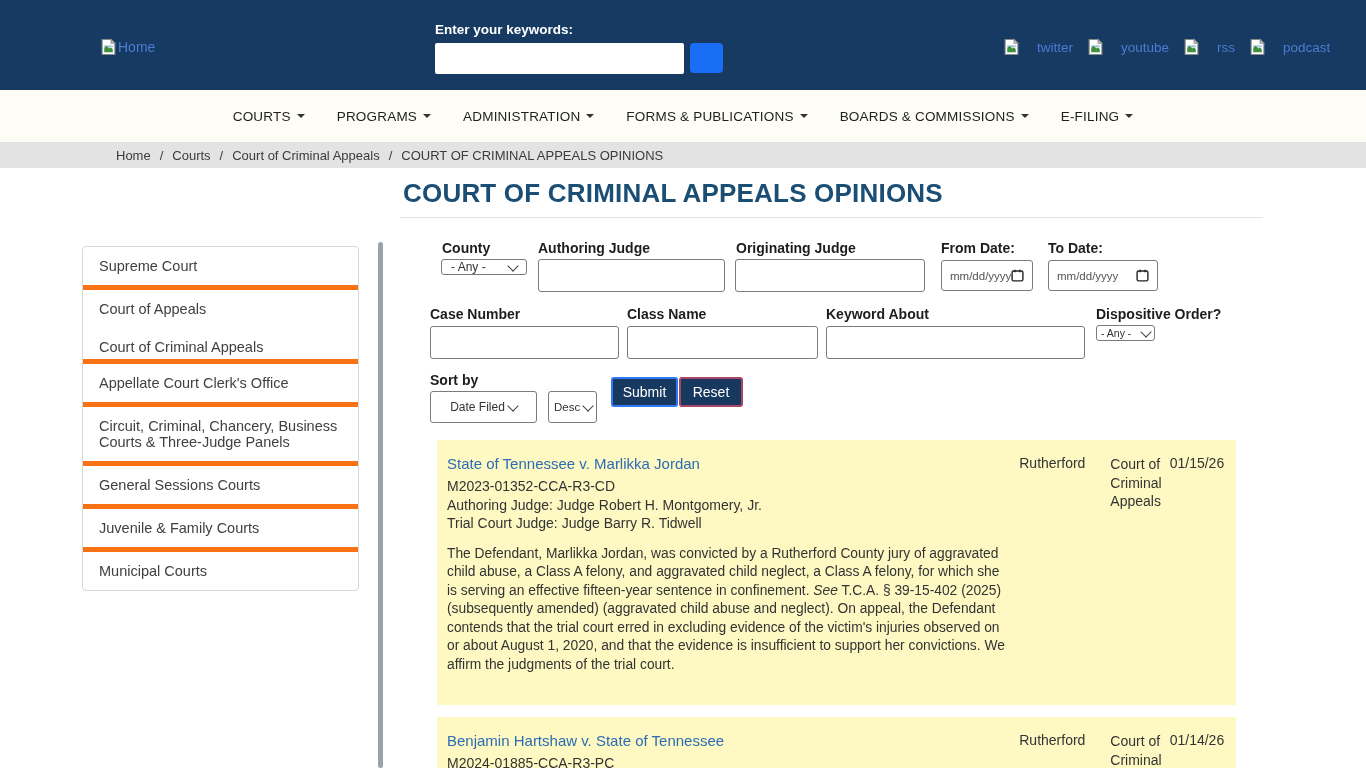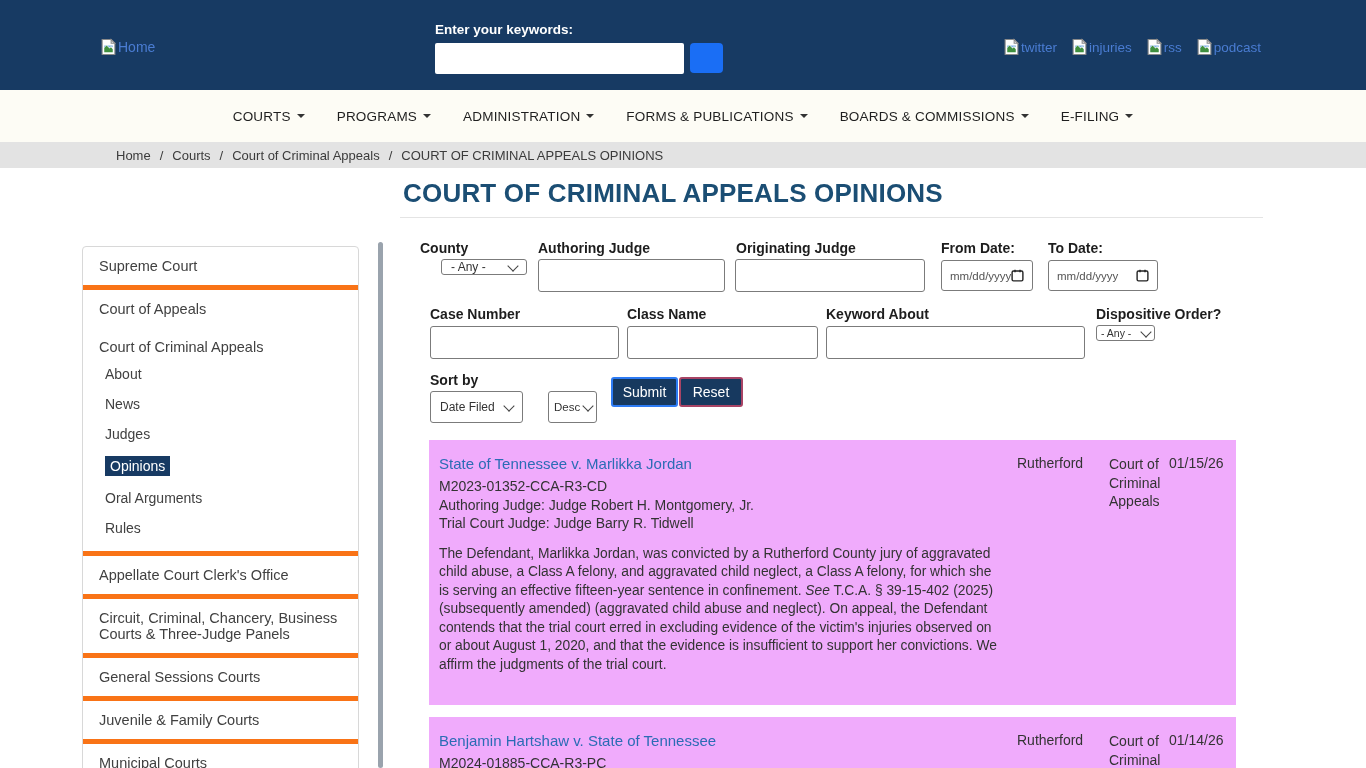--- a/index.html
+++ b/index.html
@@ -11,21 +11,21 @@
   .home-link { position:absolute; left:100px; top:38px; display:flex; align-items:center; gap:1px;
                color:#4a7cd2; font-size:14px; text-decoration:none; }
   .bimg { display:inline-flex; width:17px; height:18px; flex:none; }
   .search-label { position:absolute; left:435px; top:22px; color:#fff; font-weight:700; font-size:13.5px; }
   .search-input { position:absolute; left:435px; top:43px; width:249px; height:31px; border:none;
                   border-radius:2px; box-sizing:border-box; padding:0 8px; font-size:14px;
                   font-family:"Liberation Sans", sans-serif; }
   .search-button { position:absolute; left:690px; top:43px; width:33px; height:30px; background:#1a6ef5;
                    border:none; border-radius:4px; cursor:pointer; }
   .social { position:absolute; left:1003px; top:38px; display:flex; gap:14px; }
-  .social a { display:flex; align-items:center; gap:1px; color:#4a7cd2; font-size:13.5px; text-decoration:none; }
+  .social a { display:flex; align-items:center; gap:17px; color:#4a7cd2; font-size:13.5px; text-decoration:none; }
 
   
   .main-nav { position:absolute; top:90px; left:0; width:1366px; height:52px; background:#fdfcf5;
               display:flex; align-items:center; justify-content:center; gap:32px; }
   .main-nav a { color:#1f1f1f; font-size:13.5px; text-decoration:none; display:flex; align-items:center;
                 letter-spacing:0.2px; }
   .caret { width:0; height:0; border-left:4px solid transparent; border-right:4px solid transparent;
            border-top:4px solid #333; margin-left:6px; }
 
   
@@ -60,44 +60,44 @@
                background:#fff; display:flex; align-items:center; justify-content:space-between;
                padding:0 9px; cursor:pointer; }
   .selectbox .val { font-size:12px; color:#333; white-space:nowrap; }
   .chev { width:7px; height:7px; border-right:1.8px solid #444; border-bottom:1.8px solid #444;
           transform:rotate(45deg); margin-top:-3px; flex:none; margin-left:4px; }
   .datebox { position:absolute; height:31px; border:1px solid #7b7b7b; border-radius:3px; box-sizing:border-box;
              background:#fff; display:flex; align-items:center; justify-content:space-between; padding:0 8px;
              cursor:text; }
   .datebox .ph { font-size:11.5px; color:#555; white-space:nowrap; }
 
-  .lab-county { left:420px; top:240px; }      .sel-county { left:441px; top:259px; width:86px; }
+  .lab-county { left:442px; top:240px; }      .sel-county { left:441px; top:259px; width:86px; }
   .lab-authoring { left:538px; top:240px; }   .in-authoring { left:538px; top:259px; width:187px; }
   .lab-originating { left:736px; top:240px; } .in-originating { left:735px; top:259px; width:190px; }
   .lab-fromdate { left:941px; top:240px; }    .date-from { left:941px; top:260px; width:92px; }
   .lab-todate { left:1048px; top:240px; }     .date-to { left:1048px; top:260px; width:110px; }
   .lab-casenum { left:430px; top:306px; }     .in-casenum { left:430px; top:326px; width:189px; }
   .lab-casename { left:627px; top:306px; }    .in-casename { left:627px; top:326px; width:191px; }
   .lab-keyword { left:826px; top:306px; }     .in-keyword { left:826px; top:326px; width:259px; }
   .lab-dispositive { left:1096px; top:306px; }
   .sel-dispositive { left:1096px; top:325px; width:59px; padding:0 4px; }
   .sel-dispositive .val { font-size:10.5px; }
-  .lab-sortby { left:430px; top:372px; }      .sel-sortby { left:430px; top:391px; width:93px; height:32px; }
+  .lab-sortby { left:430px; top:372px; }      .sel-sortby { left:430px; top:391px; width:107px; height:32px;justify-content:center; }
   .lab-order { left:548px; top:372px;margin-top:29px; }       .sel-order { left:548px; top:391px; width:49px; height:32px; padding:0 5px; }
   .sel-order .val { font-size:11.5px; }
 
   .btn { position:absolute; height:30px; color:#fff; background:#17395f; font-size:14px; border-radius:3px;
          cursor:pointer; display:flex; align-items:center; justify-content:center;
          font-family:"Liberation Sans", sans-serif; box-sizing:border-box; }
   .btn-submit { left:611px; top:377px; width:67px; border:2px solid #2d7bf4; }
   .btn-reset { left:679px; top:377px; width:64px; border:2px solid #a84465; }
 
   
   .results { position:absolute; left:429px; top:440px; width:807px; display:flex; flex-direction:column; gap:12px; }
-  .card { background:#f0abfc; display:flex; padding:15px 0 17px 10px; box-sizing:border-box; }
+  .card { background:#fef9c3; display:flex; padding:15px 0 17px 10px; box-sizing:border-box;margin-left:8px; }
   .card-main { width:578px; box-sizing:border-box; padding-right:14px; }
   .card-title { color:#2b6cb5; font-size:15px; text-decoration:none; display:inline-block; margin-bottom:5px; }
   .card-meta { font-size:14px; color:#333; line-height:18.5px; }
   .card-summary { margin-top:12px; font-size:13.8px; line-height:18.6px; color:#333; }
   .card-summary .cite { font-style:italic; }
   .col-county { width:92px; font-size:14px; color:#333; }
   .col-court { width:60px; font-size:14px; color:#333; line-height:18.5px; }
   .col-date { width:67px; font-size:14px; color:#333; }
   .card-2 { min-height:160px; }
 </style>
@@ -137,21 +137,21 @@
       </a>
       <a>
         <span class="bimg">
           <svg width="17" height="18" viewBox="0 0 16 16">
               <path d="M2 1h8.5L14 4.5V15H2z" fill="#fdfdfd" stroke="#8a8a8a"></path>
               <path d="M10.5 1 14 4.5h-3.5z" fill="#e8e8e8" stroke="#8a8a8a"></path>
               <path d="M4 6.5h8v1.8l-1.7-1-1.3 1.2-2.8-2.2L4 8.8z" fill="#7fb2e5"></path>
               <path d="M4 9l2.2-2.5L9 9.5l1.3-1.2L12 10v3H4z" fill="#3f8f3f"></path>
             </svg>
         </span>
-        <span>injuries</span>
+        <span>youtube</span>
       </a>
       <a>
         <span class="bimg">
           <svg width="17" height="18" viewBox="0 0 16 16">
               <path d="M2 1h8.5L14 4.5V15H2z" fill="#fdfdfd" stroke="#8a8a8a"></path>
               <path d="M10.5 1 14 4.5h-3.5z" fill="#e8e8e8" stroke="#8a8a8a"></path>
               <path d="M4 6.5h8v1.8l-1.7-1-1.3 1.2-2.8-2.2L4 8.8z" fill="#7fb2e5"></path>
               <path d="M4 9l2.2-2.5L9 9.5l1.3-1.2L12 10v3H4z" fill="#3f8f3f"></path>
             </svg>
         </span>
@@ -214,28 +214,20 @@
   <aside class="sidebar">
     <div class="side-item first">
       <span>Supreme Court</span>
     </div>
     <div class="side-item">
       <span>Court of Appeals</span>
     </div>
     <div>
       <div class="side-group-label">
         <span>Court of Criminal Appeals</span>
-      </div>
-      <div class="side-group-end">
-        <div class="side-sub"><span class="tag">About</span></div>
-        <div class="side-sub"><span class="tag">News</span></div>
-        <div class="side-sub"><span class="tag">Judges</span></div>
-        <div class="side-sub active"><span class="tag">Opinions</span></div>
-        <div class="side-sub"><span class="tag">Oral Arguments</span></div>
-        <div class="side-sub"><span class="tag">Rules</span></div>
       </div>
     </div>
     <div class="side-item">
       <span>Appellate Court Clerk's Office</span>
     </div>
     <div class="side-item">
       <span>Circuit, Criminal, Chancery, Business Courts &amp; Three-Judge Panels</span>
     </div>
     <div class="side-item">
       <span>General Sessions Courts</span>

